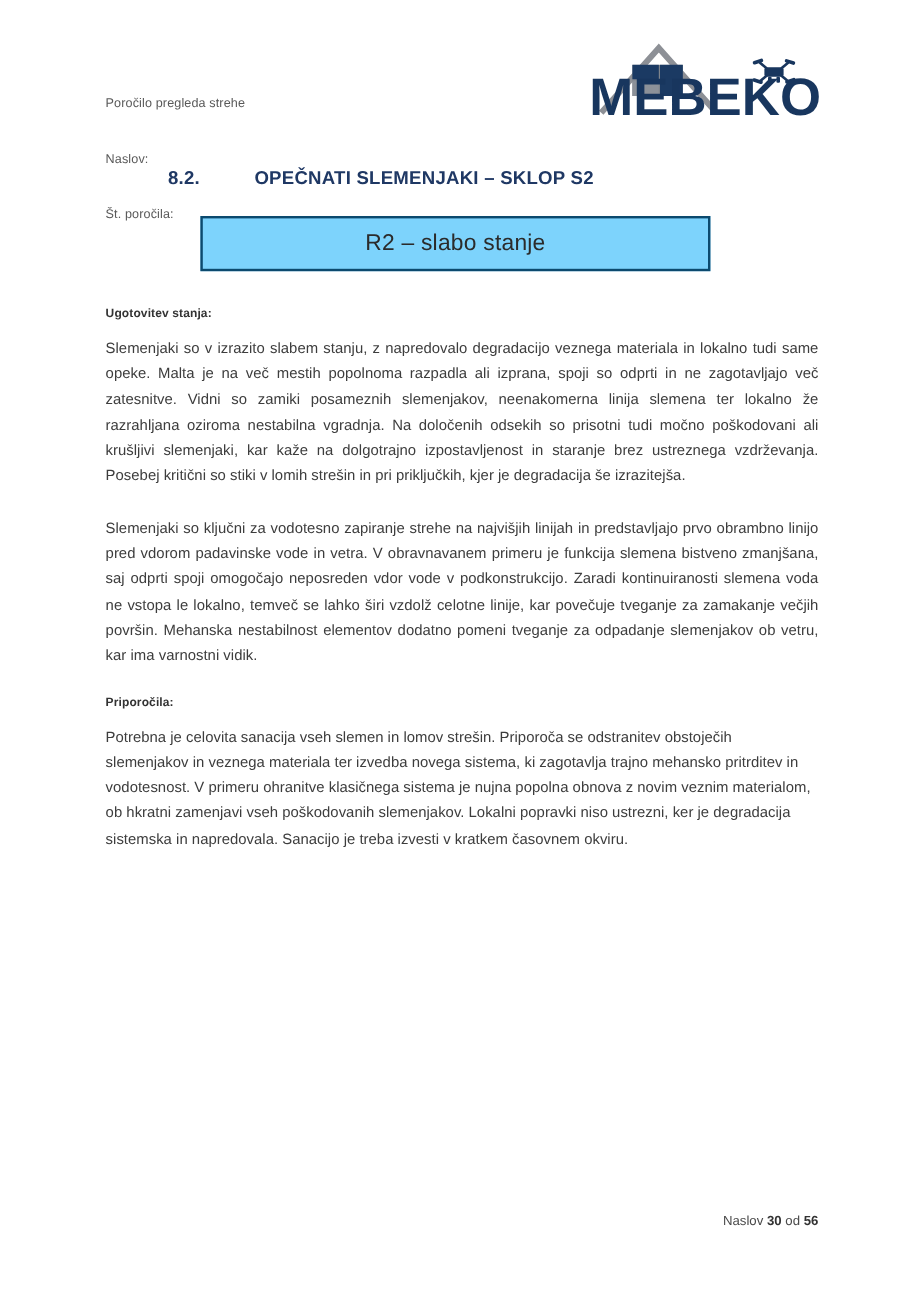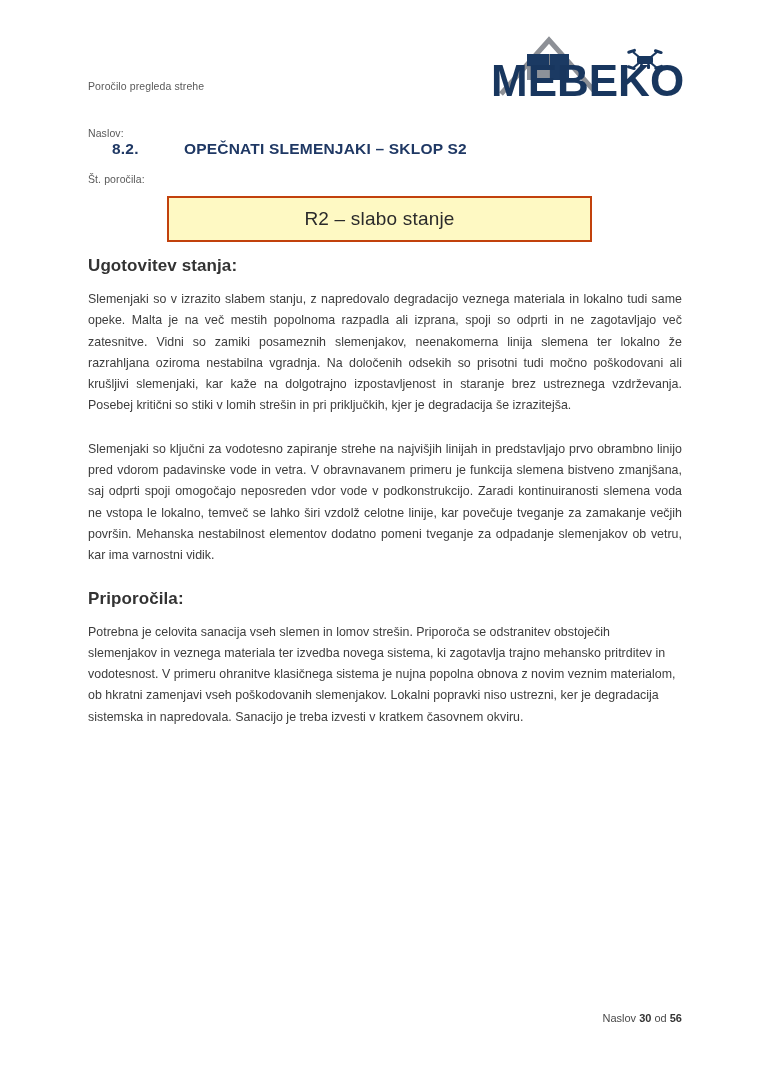--- a/index.html
+++ b/index.html
@@ -59,51 +59,52 @@
     top: 140px;
     width: 600px;
     font-size: 15.5px;
     font-weight: bold;
     color: #1f3864;
     letter-spacing: 0.2px;
   }
   .section-heading .num {
     display: inline-block;
     width: 72px;
+    margin-left: 28px;
   }
 
   
   .status-banner {
     position: absolute;
     left: 167px;
-    top: 196px;
+    top: 180px;
     width: 425px;
     height: 46px;
-    background: #fef9c3;
-    border: 2px solid #c2410c;
+    background: #7dd3fc;
+    border: 2px solid #0c4a6e;
     box-sizing: border-box;
     display: flex;
     align-items: center;
     justify-content: center;
   }
   .status-banner-label {
     font-size: 19px;
     color: #2b2b2b;
     letter-spacing: 0.2px;
   }
 
   
   .content {
     position: absolute;
     left: 88px;
     top: 256px;
     width: 594px;
   }
   .block-title {
-    font-size: 17px;
+    font-size: 10px;
     font-weight: bold;
     color: #333333;
     margin: 0 0 13px 0;
     letter-spacing: 0.1px;
   }
   .block-body {
     font-size: 12.4px;
     line-height: 21.3px;
     color: #3d3d3d;
     margin: 12px 0 22px 0;

